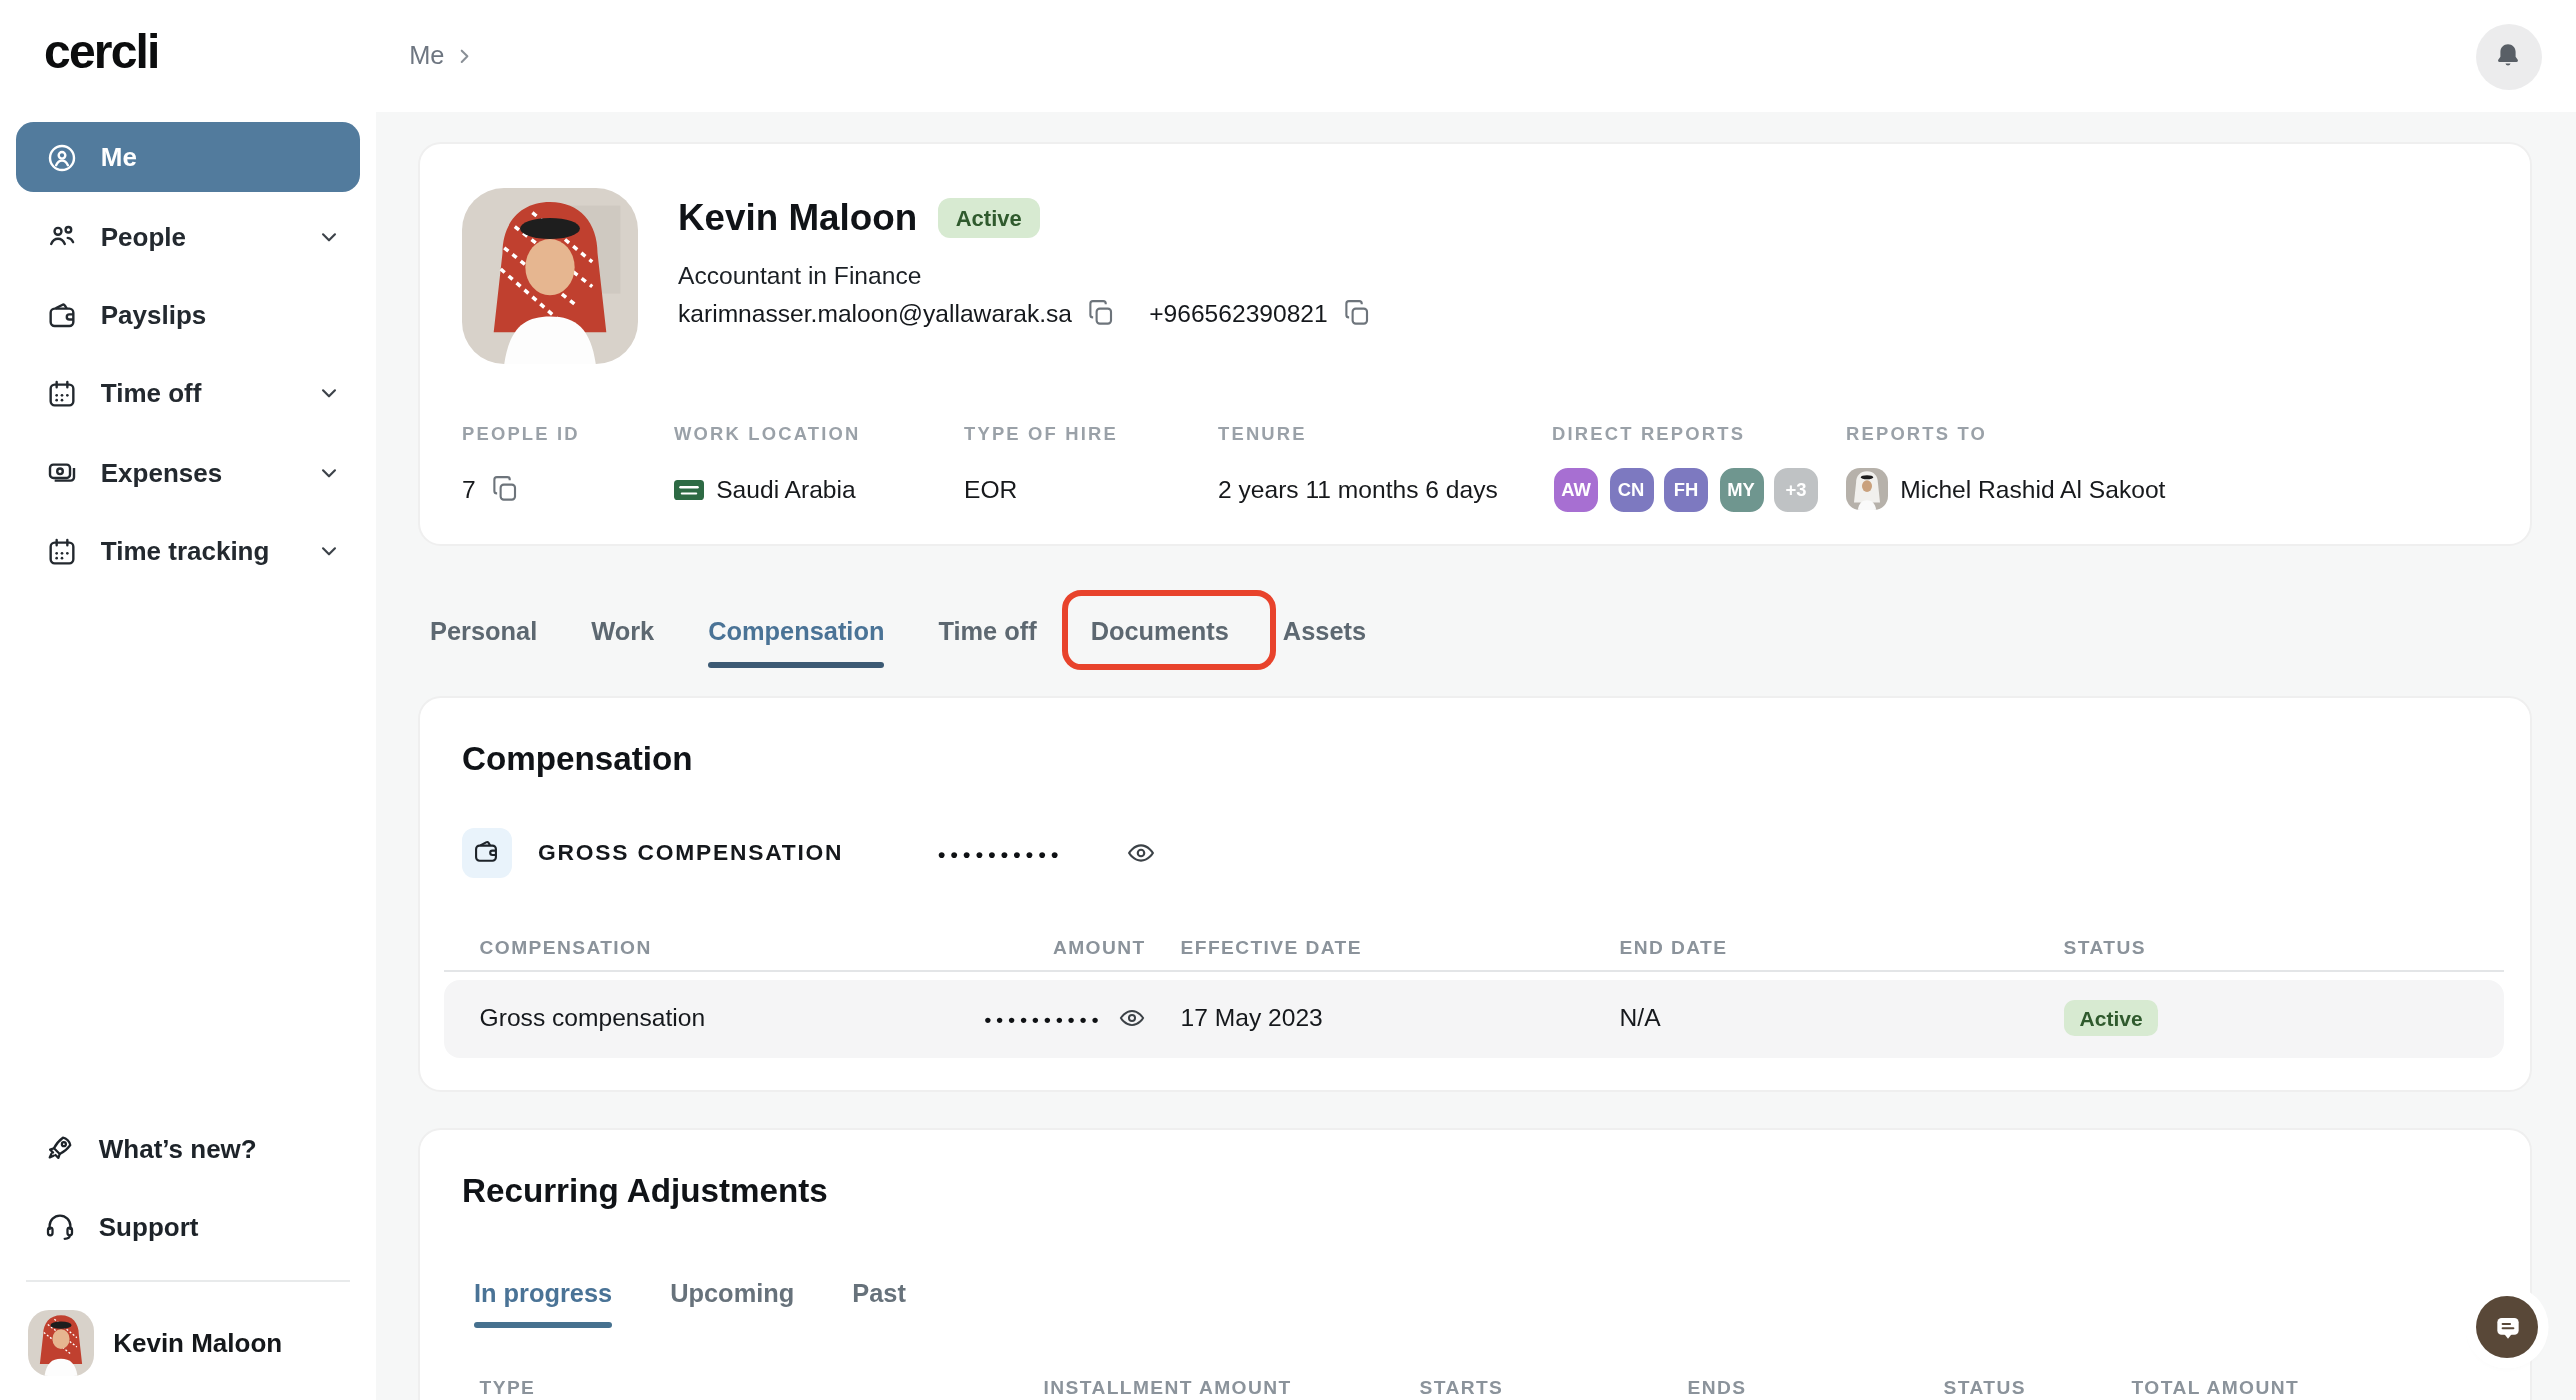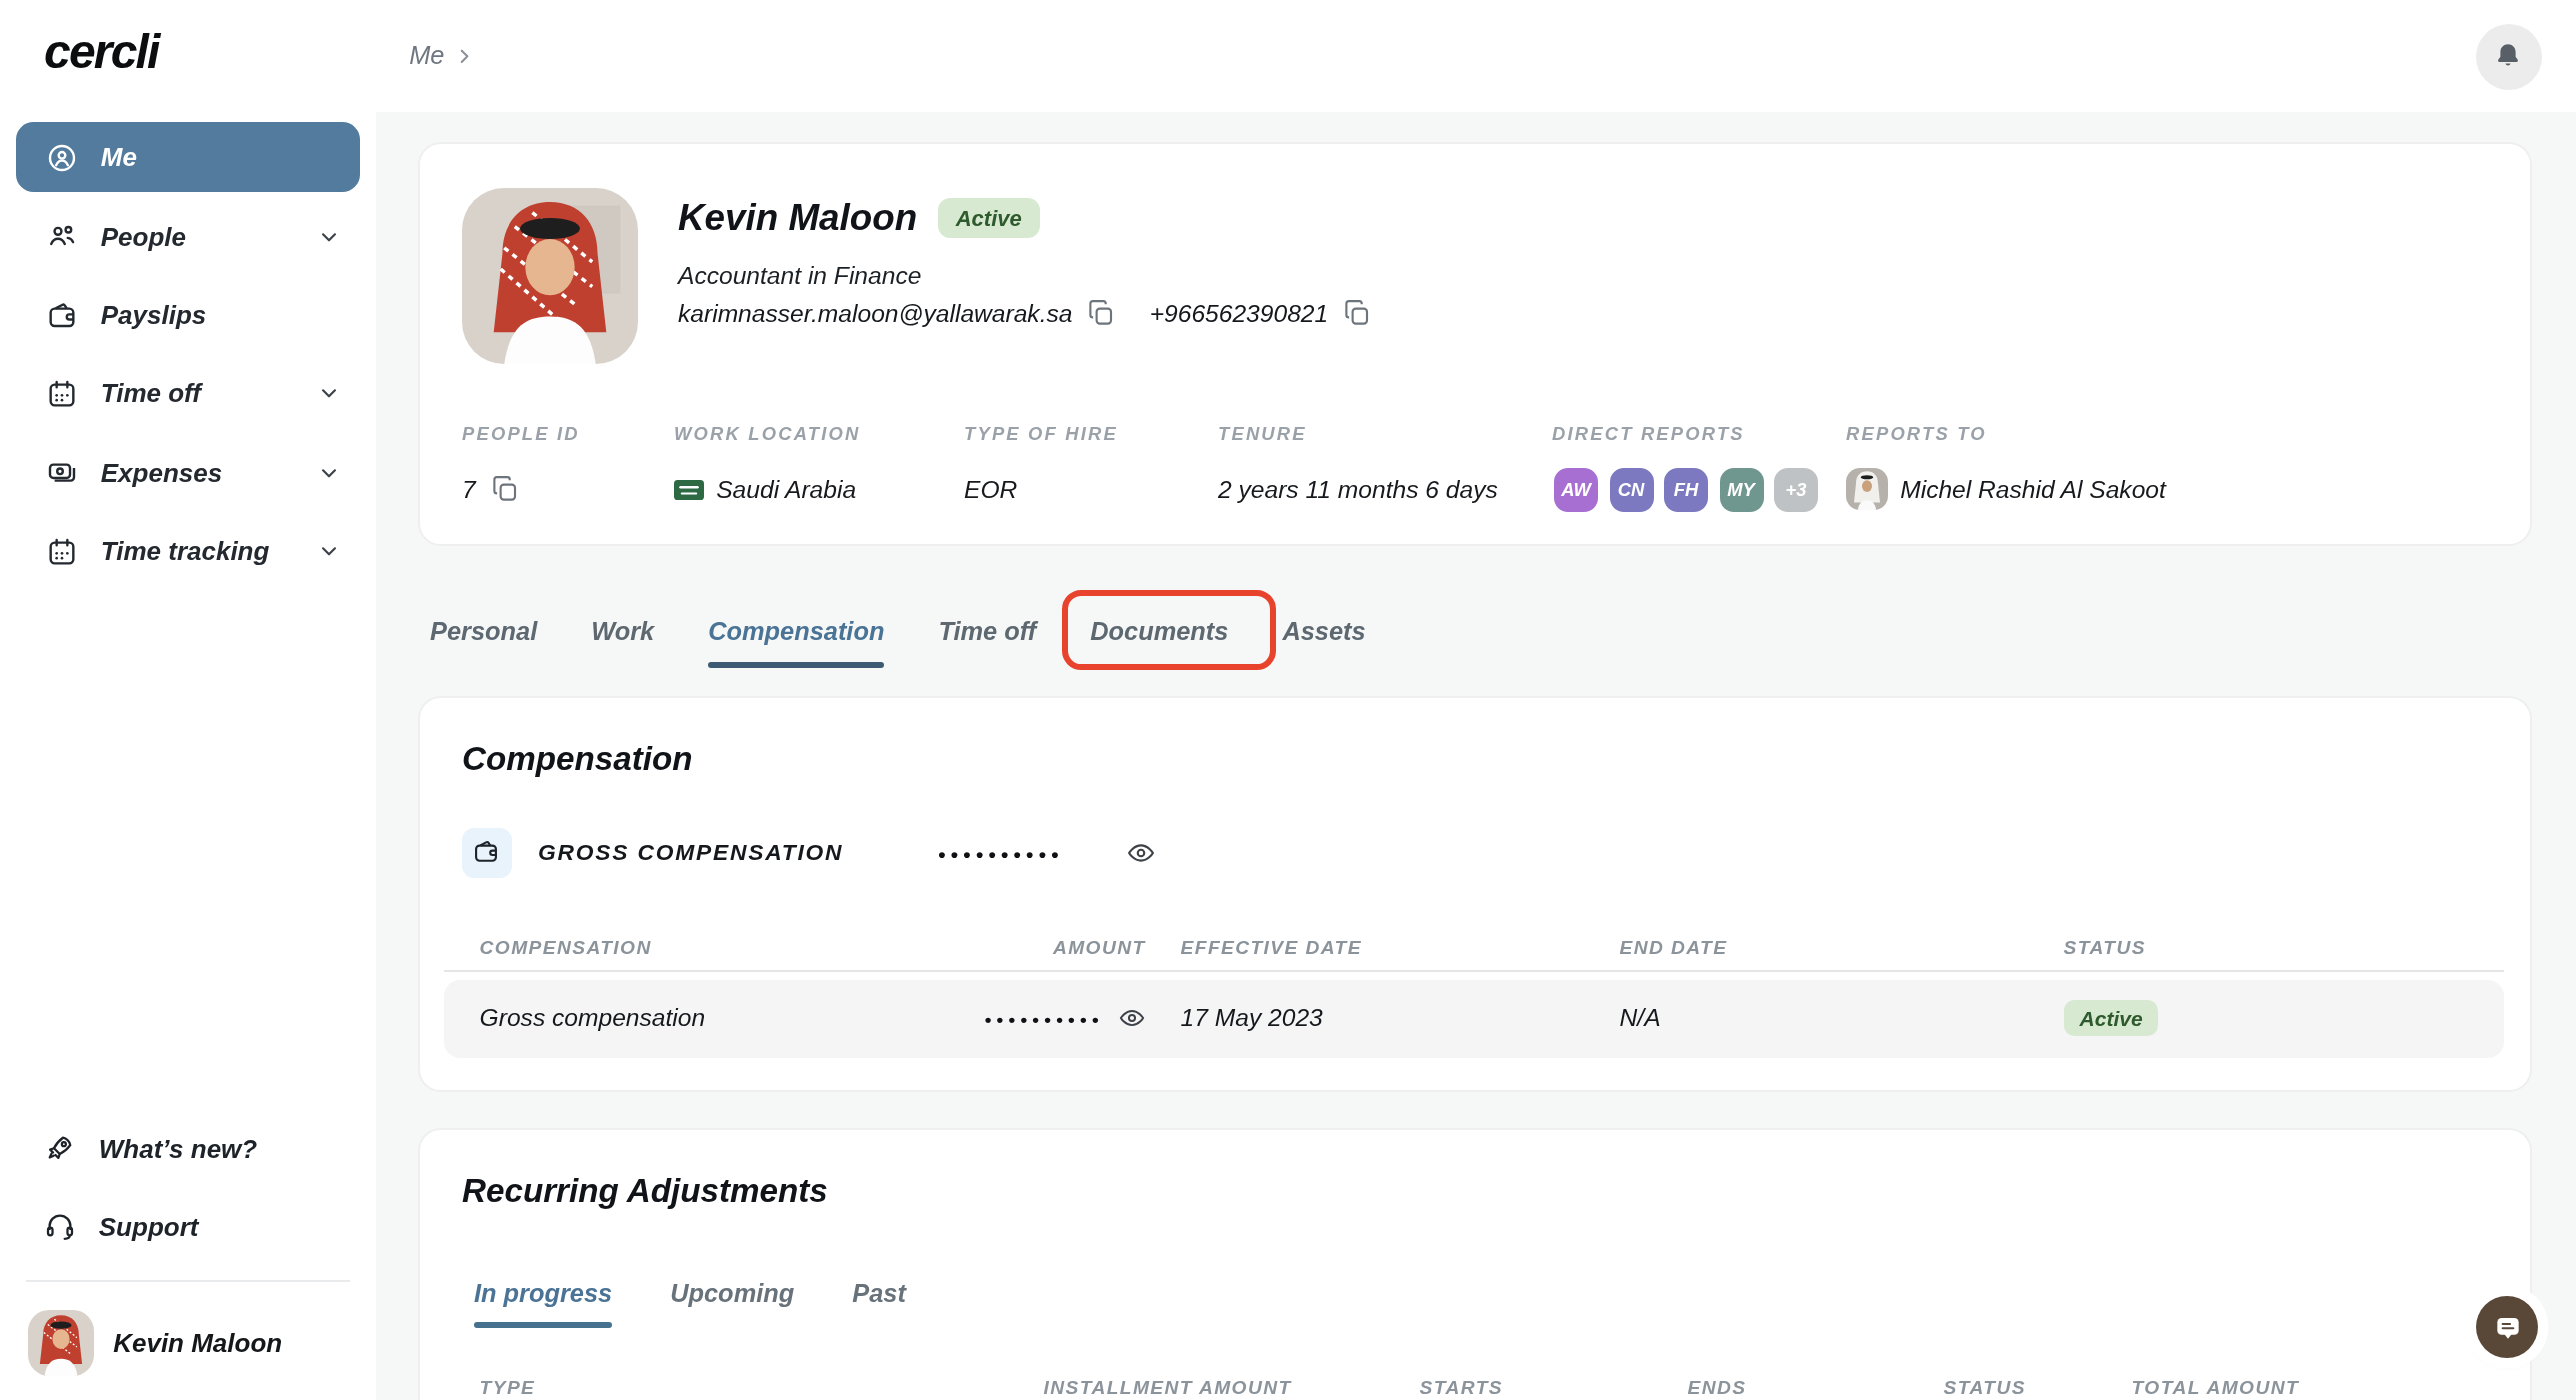--- a/index.html
+++ b/index.html
@@ -1,16 +1,16 @@
 <!DOCTYPE html>
 <html style="font-size:14px"><head>
 <meta charset="utf-8">
 <style>
   html,body{margin:0;padding:0;background:#f6f7f7;}
-  .stage{width:2576px;height:1400px;overflow:hidden;position:relative;font-style:italic;}
+  .stage{width:2576px;height:1400px;overflow:hidden;position:relative;}
   .app{width:1288px;height:700px;transform:scale(2);transform-origin:0 0;position:relative;
        font-family:"Liberation Sans",sans-serif;color:#16191d;background:#f6f7f7;
        -webkit-font-smoothing:antialiased;}
   svg{display:block;}
 
   
   .sidebar{position:absolute;left:0;top:0;width:188px;height:700px;background:#fff;z-index:3;}
   .logo{padding:12.3px 0 0 22px;font-size:24px;font-weight:800;letter-spacing:-0.9px;color:#0c0d0e;}
   .nav{padding:21px 8px 0;}
   .nav-item{display:flex;align-items:center;gap:11.4px;height:35px;padding:0 8.8px 0 15px;

